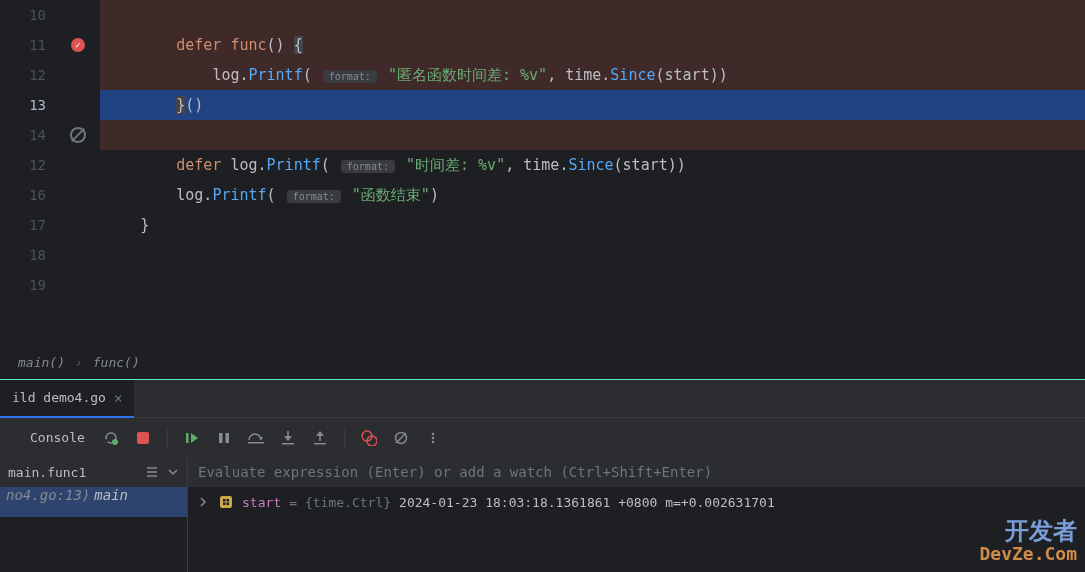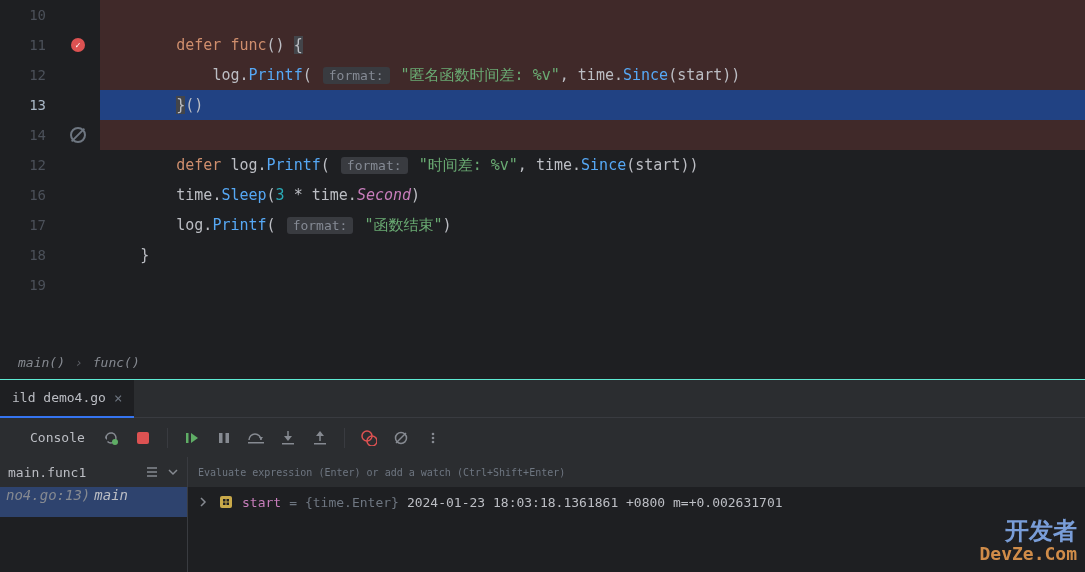--- a/index.html
+++ b/index.html
@@ -23,21 +23,21 @@
     .line-hl-blue { background: #214283; }
     
     .kw { color: #cf8e6d; }
     .pkg { color: #bcbec4; }
     .func { color: #56a8f5; }
     .str { color: #6aab73; }
     .num { color: #2aacb8; }
     .ident { color: #c77dbb; font-style: italic; }
     .pun { color: #bcbec4; }
     .paren { color: #bcbec4; }
-    .hint { background: #393b40; color: #858a94; padding: 1px 6px; border-radius: 3px; font-size: 13px; margin: 0 2px; }
+    .hint { background: #393b40; color: #858a94; padding: 1px 6px; border-radius: 3px; font-size: 10px; margin: 0 2px; }
     .brace-hl { background: #43454a; }
     
     .breadcrumb { height: 34px; background: #1e1f22; border-top: 1px solid #1e1f22; display: flex; align-items: center; padding-left: 18px; font-size: 13px; color: #868a91; font-style: italic; }
     .bc-sep { margin: 0 10px; color: #5a5d63; }
     
     .tab-bar { height: 38px; background: #2b2d30; display: flex; align-items: center; border-top: 1px solid #5eead4; }
     .tab { height: 38px; display: flex; align-items: center; padding: 0 12px; background: #1e1f22; color: #bcbec4; font-size: 13px; border-bottom: 2px solid #3574f0; }
     .tab-close { margin-left: 8px; color: #6e7681; cursor: pointer; font-size: 14px; }
     
     .debug-toolbar { height: 40px; background: #2b2d30; display: flex; align-items: center; padding: 0 16px; gap: 4px; border-top: 1px solid #393b40; }
@@ -50,21 +50,21 @@
     .frames-header { height: 30px; display: flex; align-items: center; padding: 0 8px; background: #2b2d30; font-size: 13px; color: #bcbec4; }
     .frames-header .spacer { flex: 1; }
     .frame-item { height: 30px; display: flex; align-items: flex-start; padding: 0 6px; font-size: 14px; font-style: italic; }
     .frame-item.sel { background: #2e436e; }
     .frame-loc { color: #868a91; }
     .frame-name { color: #bcbec4; margin-left: 4px; font-style: italic; }
     .frame-loc.dim { color: #5f826b; }
     .frame-name.dim { color: #5f826b; }
     
     .vars { flex: 1; background: #1e1f22; }
-    .eval-input { height: 30px; background: #2b2d30; display: flex; align-items: center; padding: 0 10px; font-size: 10px; color: #6e7681; font-family: inherit; }
+    .eval-input { height: 30px; background: #2b2d30; display: flex; align-items: center; padding: 0 10px; font-size: 14px; color: #6e7681; font-family: inherit; }
     .var-row { height: 30px; display: flex; align-items: center; padding: 0 10px; font-size: 13px; gap: 8px; }
     .var-chevron { color: #868a91; width: 12px; }
     .var-icon { width: 16px; height: 16px; display: flex; align-items: center; justify-content: center; }
     .var-name { color: #c77dbb; }
     .var-type { color: #6e7681; }
     .var-val { color: #bcbec4; }
     
     .watermark { position: absolute; bottom: 8px; right: 8px; text-align: right; line-height: 1.1; pointer-events: none; opacity: 0.85; }
     .wm1 { font-size: 24px; font-weight: bold; color: #8ab4f8; font-family: 'SimHei', sans-serif; }
     .wm2 { font-size: 18px; font-weight: bold; color: #f0a050; }
@@ -104,21 +104,20 @@
     <div class="gutter-icon"></div>
     <div class="gutter-icon"></div>
   </div>
   <div class="code">
     <div class="code-line line-hl-red"></div>
     <div class="code-line line-hl-red"><span>        </span><span class="kw">defer </span><span class="kw">func</span><span class="pun">() </span><span class="pun brace-hl">{</span></div>
     <div class="code-line line-hl-red"><span>            </span><span class="pkg">log</span><span class="pun">.</span><span class="func">Printf</span><span class="paren">(</span> <span class="hint">format:</span> <span class="str">"匿名函数时间差: %v"</span><span class="pun">, </span><span class="pkg">time</span><span class="pun">.</span><span class="func">Since</span><span class="paren">(</span><span class="pkg">start</span><span class="paren">))</span></div>
     <div class="code-line line-hl-blue"><span>        </span><span class="pun brace-hl">}</span><span class="pun">()</span></div>
     <div class="code-line line-hl-red"></div>
     <div class="code-line"><span>        </span><span class="kw">defer </span><span class="pkg">log</span><span class="pun">.</span><span class="func">Printf</span><span class="paren">(</span> <span class="hint">format:</span> <span class="str">"时间差: %v"</span><span class="pun">, </span><span class="pkg">time</span><span class="pun">.</span><span class="func">Since</span><span class="paren">(</span><span class="pkg">start</span><span class="paren">))</span></div>
-    <div class="code-line"><span>        </span><span class="pkg">time</span><span class="pun">.</span><span class="func">Sleep</span><span class="paren">(</span><span class="num">3</span><span class="pun"> * </span><span class="pkg">time</span><span class="pun">.</span><span class="ident">Second</span><span class="paren">)</span></div>
     <div class="code-line"><span>        </span><span class="pkg">log</span><span class="pun">.</span><span class="func">Printf</span><span class="paren">(</span> <span class="hint">format:</span> <span class="str">"函数结束"</span><span class="paren">)</span></div>
     <div class="code-line"><span>    </span><span class="pun">}</span></div>
     <div class="code-line"></div>
   </div>
 </div>
 
 <div class="breadcrumb">
   <span>main()</span>
   <span class="bc-sep">›</span>
   <span>func()</span>
@@ -236,21 +235,21 @@
         <svg width="16" height="16" viewBox="0 0 16 16">
             <rect x="2" y="2" width="12" height="12" rx="2" fill="#c9a94a"></rect>
             <rect x="5" y="5" width="2.5" height="2.5" fill="#1e1f22"></rect>
             <rect x="8.5" y="5" width="2.5" height="2.5" fill="#1e1f22"></rect>
             <rect x="5" y="8.5" width="2.5" height="2.5" fill="#1e1f22"></rect>
             <rect x="8.5" y="8.5" width="2.5" height="2.5" fill="#1e1f22"></rect>
           </svg>
       </span>
       <span class="var-name">start</span>
       <span class="var-type">=</span>
-      <span class="var-type">{time.Enter}</span>
+      <span class="var-type">{time.Ctrl}</span>
       <span class="var-val">2024-01-23 18:03:18.1361861 +0800 m=+0.002631701</span>
     </div>
   </div>
 </div>
 
 <div class="watermark">
   <div class="wm1">开发者</div>
   <div class="wm2">DevZe.Com</div>
 </div>
 

